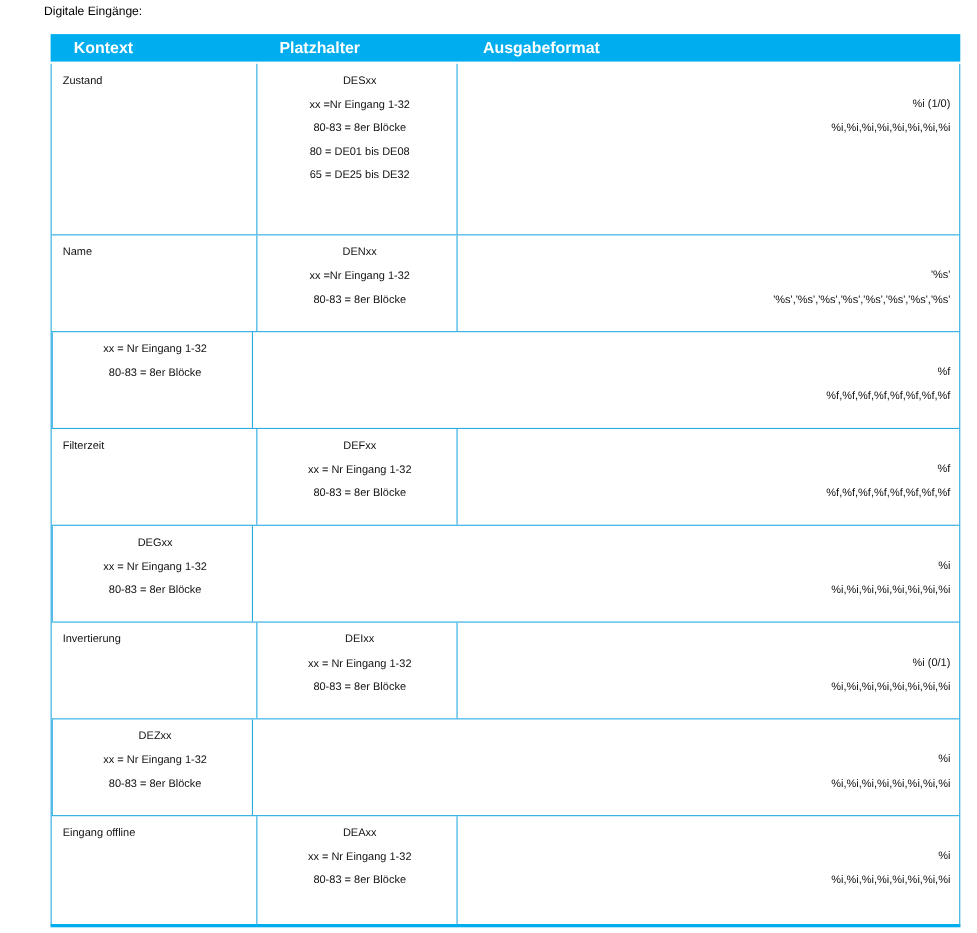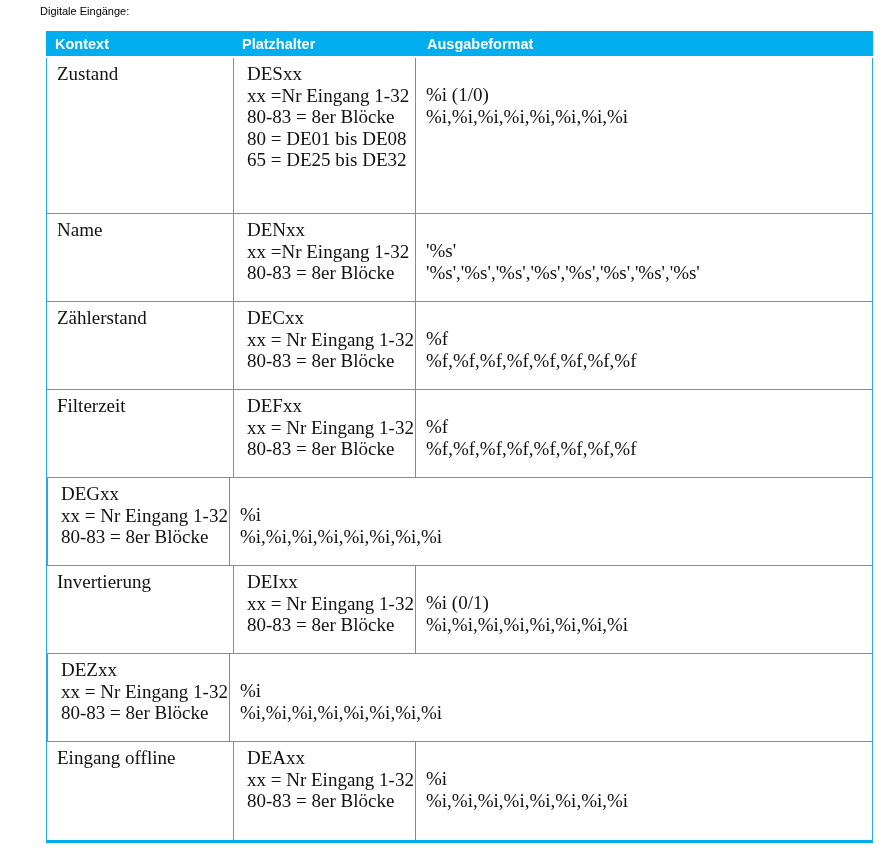--- a/index.html
+++ b/index.html
@@ -29,53 +29,54 @@
   }
   .thead {
     display: flex;
     align-items: center;
     height: 25px;
     background: var(--accent);
     color: #ffffff;
     font-weight: 700;
     font-size: 14.5px;
   }
-  .th { padding-left: 9px; }
+  .th { padding-left: 21px; }
   .th-kontext { width: 187px; }
   .th-platzhalter { width: 185px; }
   .th-ausgabe { flex: 1; }
   .tbody {
     margin-top: 2px;
     border-left: 1px solid var(--border);
     border-right: 1px solid var(--border);
     border-bottom: 3px solid var(--accent);
   }
   .row {
     display: flex;
     min-height: 88px;
   }
   .row + .row { border-top: 1px solid var(--border); }
   .row-tall { min-height: 155px; }
   .row-last { min-height: 99px; }
   .cell {
     padding: 5px 8px 0 10px;
-    font-size: 19px;
+    font-size: 10px;
     line-height: 21.5px;
-    font-family: Liberation Serif, serif;
   }
   .cell-kontext { width: 186px; }
   .cell-platzhalter {
     width: 183px;
     border-left: 1px solid var(--border);
     border-right: 1px solid var(--border);
     padding-left: 13px;
+    text-align: center;
   }
   .cell-ausgabe {
     flex: 1;
     padding-top: 26px; 
+    text-align: right;
   }
   .line { white-space: pre; }
 </style>
 </head>
 <body>
 
 <div class="page-title">Digitale Eingänge:</div>
 
 <div class="doc-table">
   <div class="thead">
@@ -108,25 +109,21 @@
           <div class="line">DENxx</div>
           <div class="line">xx =Nr Eingang 1-32</div>
           <div class="line">80-83 = 8er Blöcke</div>
         </div>
         <div class="cell cell-ausgabe">
           <div class="line">'%s'</div>
           <div class="line">'%s','%s','%s','%s','%s','%s','%s','%s'</div>
         </div>
       </div>
       <div class="row">
-        <div class="cell cell-kontext">
-          <div class="line">Zählerstand</div>
-        </div>
         <div class="cell cell-platzhalter">
-          <div class="line">DECxx</div>
           <div class="line">xx = Nr Eingang 1-32</div>
           <div class="line">80-83 = 8er Blöcke</div>
         </div>
         <div class="cell cell-ausgabe">
           <div class="line">%f</div>
           <div class="line">%f,%f,%f,%f,%f,%f,%f,%f</div>
         </div>
       </div>
       <div class="row">
         <div class="cell cell-kontext">

